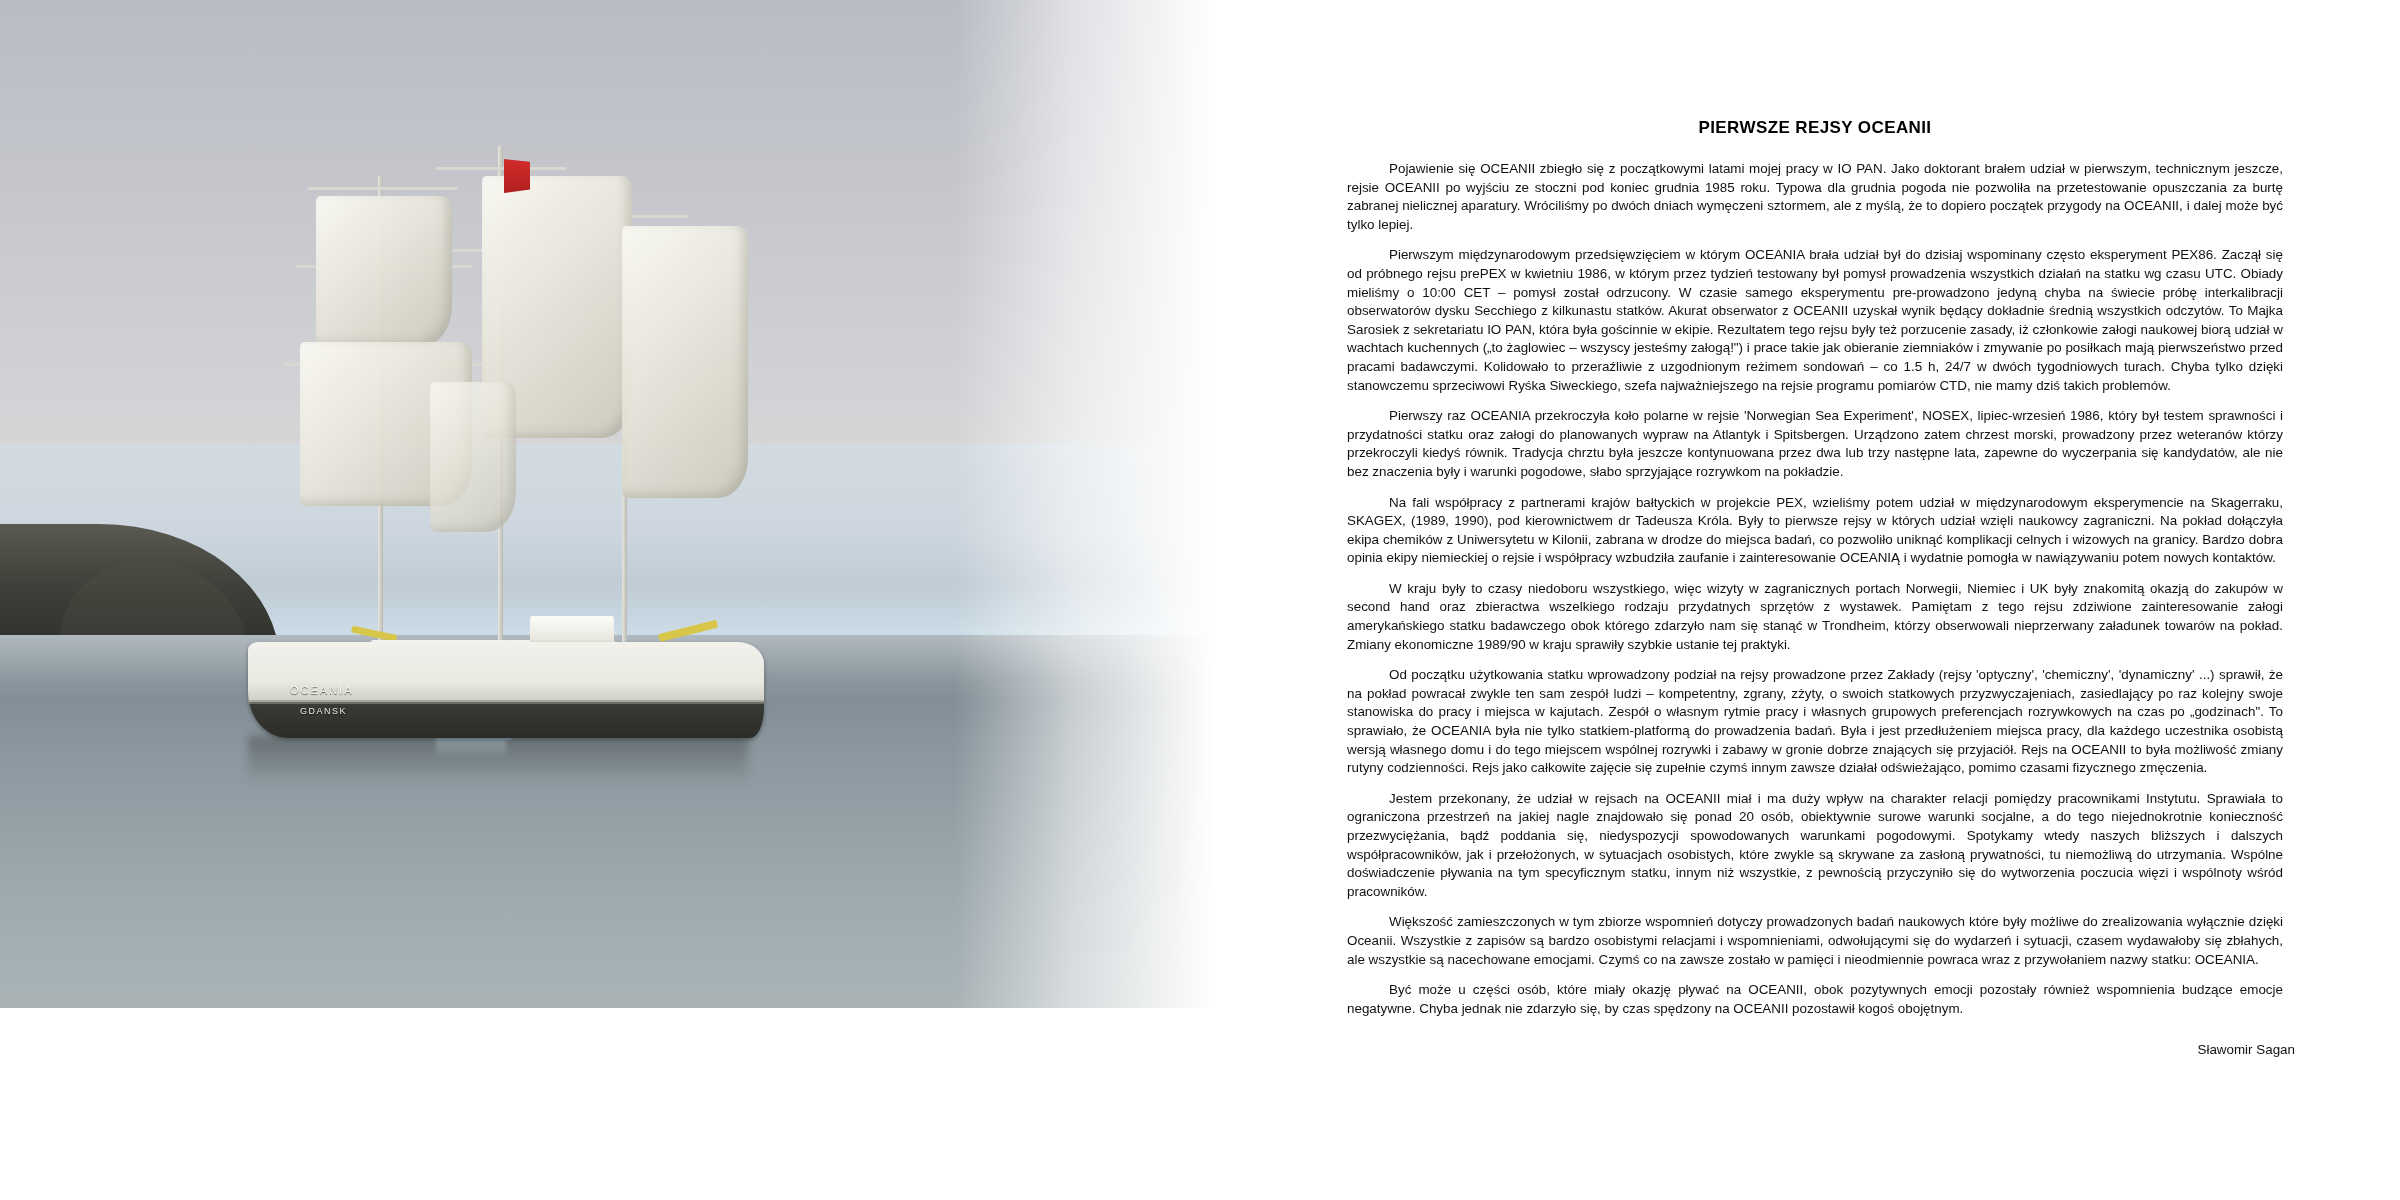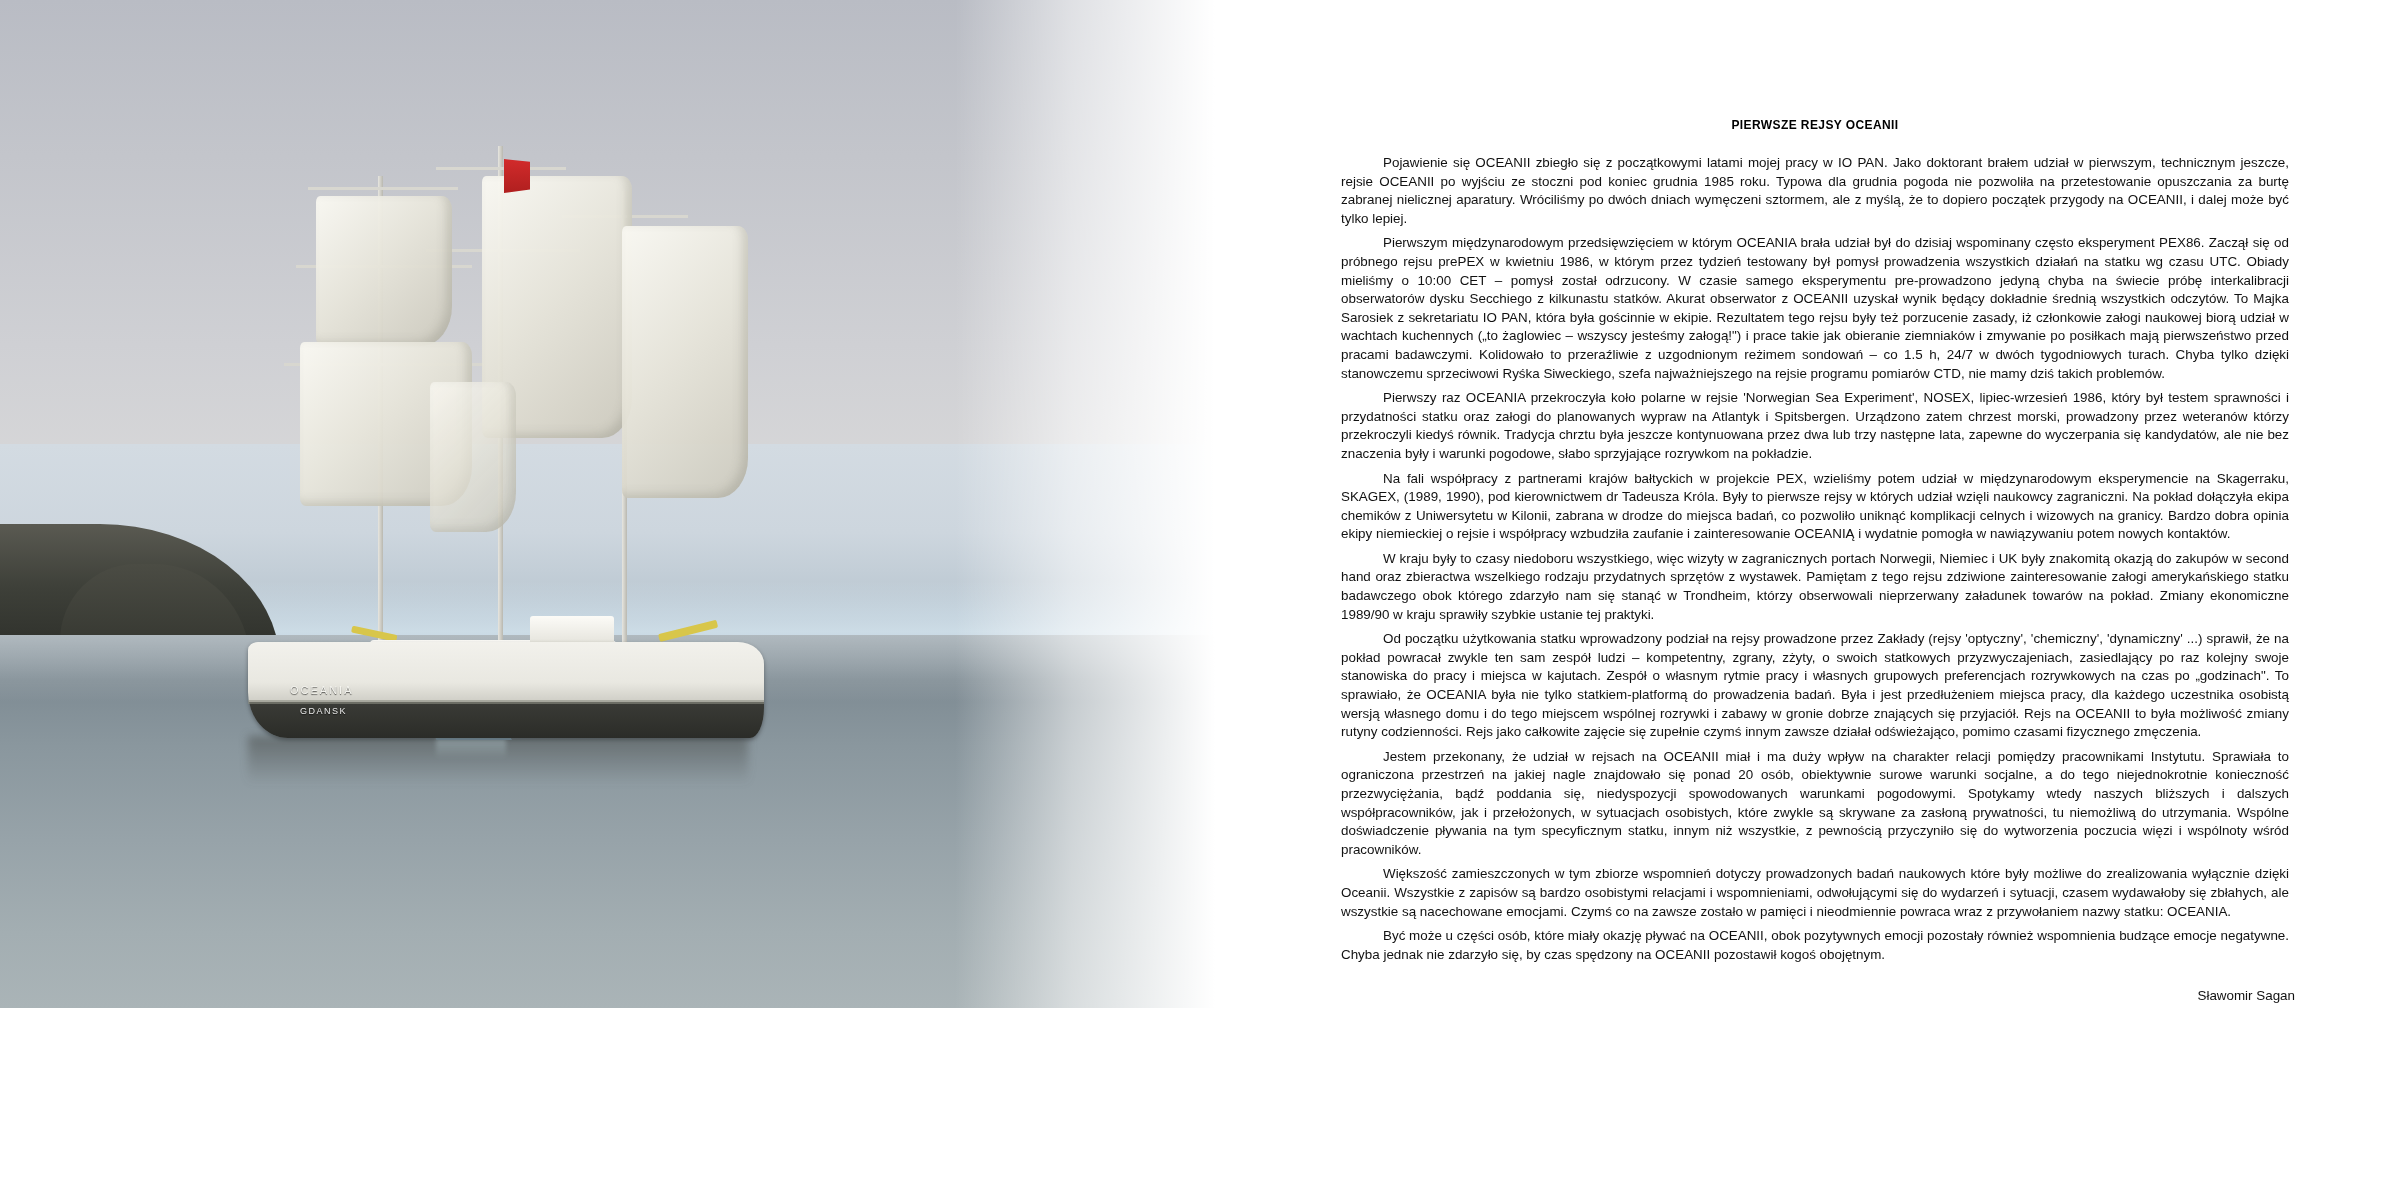--- a/index.html
+++ b/index.html
@@ -237,32 +237,32 @@
   .text-inner {
     position: absolute;
     left: 120px;
     top: 118px;
     width: 960px;
   }
   .doc-title {
     text-align: center;
     font-family: "Liberation Sans", sans-serif;
     font-weight: bold;
-    font-size: 12px;
+    font-size: 17px;
     letter-spacing: .4px;
     color: #000;
     margin: 0 0 22px 0;
   }
   .para {
     font-family: "Liberation Sans", sans-serif;
     font-size: 13.4px;
     line-height: 18.6px;
     text-align: justify;
     color: #111;
-    margin: 6px;
+    margin: 12px;
     text-indent: 42px;
     hyphens: auto;
   }
   .signature {
     margin-top: 24px;
     text-align: right;
     font-family: "Liberation Sans", sans-serif;
     font-size: 13.4px;
     color: #111;
   }

